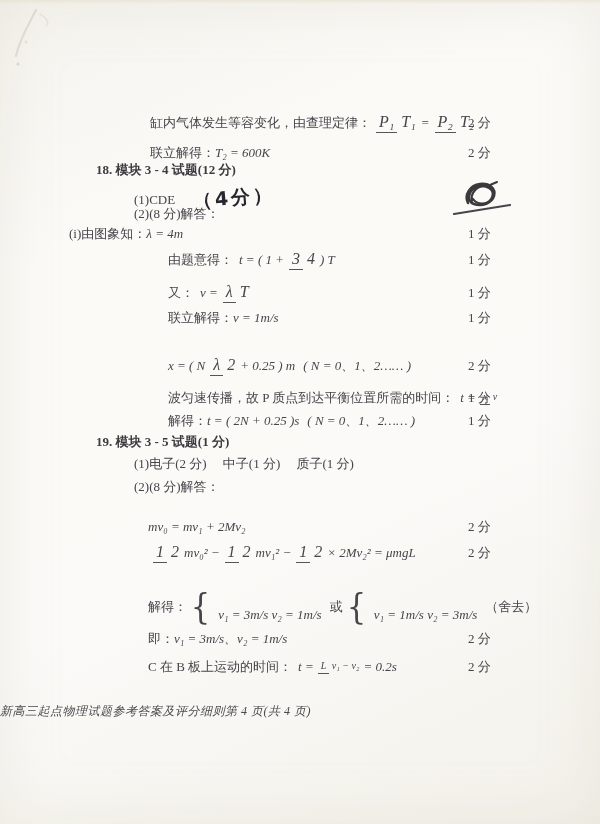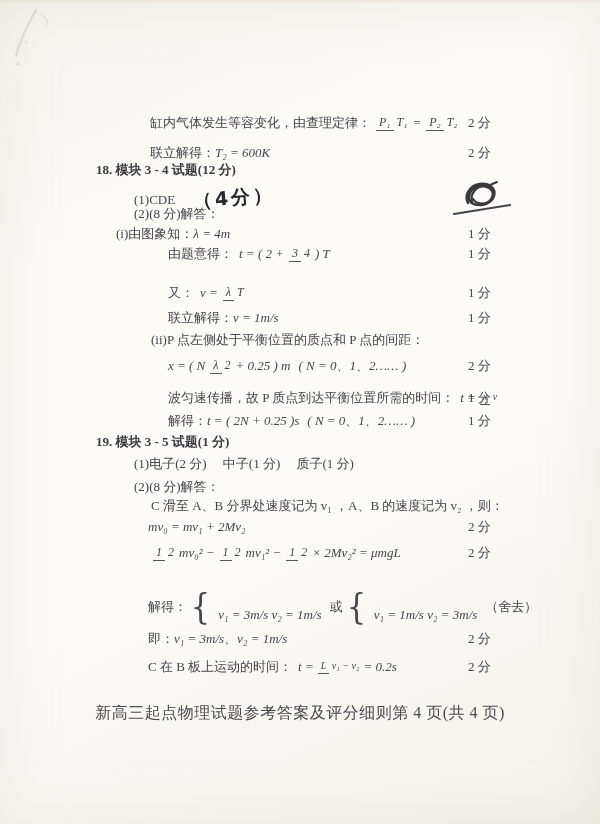--- a/index.html
+++ b/index.html
@@ -15,35 +15,35 @@
     font-size:13px;
   }
   .edge-top{position:absolute;top:0;left:0;width:100%;height:4px;
     background:linear-gradient(#e3dcc9,rgba(255,255,255,0));opacity:.5;}
   .line{position:absolute;left:0;right:0;display:flex;align-items:center;white-space:nowrap;}
   .line span{display:inline-block;}
   .m{font-style:italic;}
   .bold{font-weight:bold;color:#3b3b40;}
   .score{position:absolute;left:468px;top:50%;transform:translateY(-50%);font-size:13px;font-style:normal;}
   .frac{display:inline-flex;flex-direction:column;align-items:center;line-height:1.05;
-    font-size:12px;margin:12px 5px;font-style:italic;}
+    font-size:16px;margin:12px 5px;font-style:italic;}
   .frac .num{border-bottom:1px solid #55555a;padding:0 3px 1px;}
   .frac .den{padding-top:1px;}
   .frac.small{font-size:10px;margin:0 4px;}
   .gap{margin-left:8px;}
   .sgap{margin-left:6px;}
   .handnote{margin-left:18px;font-family:"DejaVu Sans",sans-serif;font-weight:700;
     font-size:19px;color:#26262f;letter-spacing:3px;
     transform:rotate(-5deg) translateY(-2px);}
   .bracegrp{display:inline-flex;align-items:center;margin:9px 2px;}
   .brace{font-size:36px;font-weight:400;line-height:.9;margin-right:3px;
     font-family:"DejaVu Serif",serif;transform:scaleX(.85);}
   .sysrows{display:inline-flex;flex-direction:column;gap:5px;font-style:italic;font-size:13px;}
-  .footer{position:absolute;top:703px;left:0;width:100%;text-align:center;
-    font-size:16px;letter-spacing:.5px;color:#4a4a4e;}
+  .footer{position:absolute;top:703px;left:0;width:100%;text-align:left;
+    font-size:12px;letter-spacing:.5px;color:#4a4a4e;font-style:italic;}
   svg{position:absolute;}
 </style>
 </head>
 <body>
 
 <div class="paper">
   <div class="edge-top"></div>
 
   <svg style="left:6px;top:4px" width="70" height="80" viewBox="0 0 70 80">
     <path d="M30,6 C24,18 14,34 10,52" stroke="#c5bfb1" stroke-width="2" fill="none" opacity="0.45" stroke-linecap="round"></path>
@@ -85,29 +85,29 @@
     <path d="M18,26 C14,18 20,8 30,7 C40,6 46,12 44,19 C42,26 32,30 24,27 C16,24 18,13 27,10 C36,7 45,12 43,20" stroke="#3a3a3d" stroke-width="2.6" fill="none" stroke-linecap="round"></path>
     <path d="M22,24 C20,16 27,9 35,9 C42,9 45,16 41,22 C37,28 27,28 23,22" stroke="#3a3a3d" stroke-width="2.2" fill="none" stroke-linecap="round"></path>
     <path d="M40,8 L47,5" stroke="#3a3a3d" stroke-width="2" fill="none" stroke-linecap="round"></path>
     <path d="M4,37 L60,28" stroke="#46464a" stroke-width="2.2" fill="none" stroke-linecap="round"></path>
   </svg>
 
   <div class="line" style="top:204px;height:20px;padding-left:134px">
     <span>(2)(8 分)解答：</span>
   </div>
 
-  <div class="line" style="top:224px;height:20px;padding-left:116px">
+  <div class="line" style="top:224px;height:20px;padding-left:69px">
     <span>(i)由图象知：</span>
     <span class="m">λ = 4m</span>
     <span class="score">1 分</span>
   </div>
 
-  <div class="line" style="top:237px;height:34px;padding-left:168px">
+  <div class="line" style="top:243px;height:34px;padding-left:168px">
     <span>由题意得：</span>
-    <span class="m sgap">t = ( 2 +</span>
+    <span class="m sgap">t = ( 1 +</span>
     <span class="frac">
       <span class="num">3</span>
       <span class="den">4</span>
     </span>
     <span class="m">) T</span>
     <span class="score">1 分</span>
   </div>
 
   <div class="line" style="top:276px;height:34px;padding-left:168px">
     <span>又：</span>
@@ -118,23 +118,20 @@
     </span>
     <span class="score">1 分</span>
   </div>
 
   <div class="line" style="top:308px;height:20px;padding-left:168px">
     <span>联立解得：</span>
     <span class="m">v = 1m/s</span>
     <span class="score">1 分</span>
   </div>
 
-  <div class="line" style="top:330px;height:20px;padding-left:151px">
-    <span>(ii)P 点左侧处于平衡位置的质点和 P 点的间距：</span>
-  </div>
 
   <div class="line" style="top:349px;height:34px;padding-left:168px">
     <span class="m">x = ( N</span>
     <span class="frac">
       <span class="num">λ</span>
       <span class="den">2</span>
     </span>
     <span class="m">+ 0.25 ) m</span>
     <span class="m gap">( N = 0、1、2…… )</span>
     <span class="score">2 分</span>
@@ -162,23 +159,20 @@
   </div>
 
   <div class="line" style="top:454px;height:20px;padding-left:134px">
     <span>(1)电子(2 分)　 中子(1 分)　 质子(1 分)</span>
   </div>
 
   <div class="line" style="top:477px;height:20px;padding-left:134px">
     <span>(2)(8 分)解答：</span>
   </div>
 
-  <div class="line" style="top:496px;height:20px;padding-left:151px">
-    <span>C 滑至 A、B 分界处速度记为 v₁ ，A、B 的速度记为 v₂ ，则：</span>
-  </div>
 
   <div class="line" style="top:517px;height:20px;padding-left:148px">
     <span class="m">mv₀ = mv₁ + 2Mv₂</span>
     <span class="score">2 分</span>
   </div>
 
   <div class="line" style="top:537px;height:32px;padding-left:148px">
     <span class="frac">
       <span class="num">1</span>
       <span class="den">2</span>

